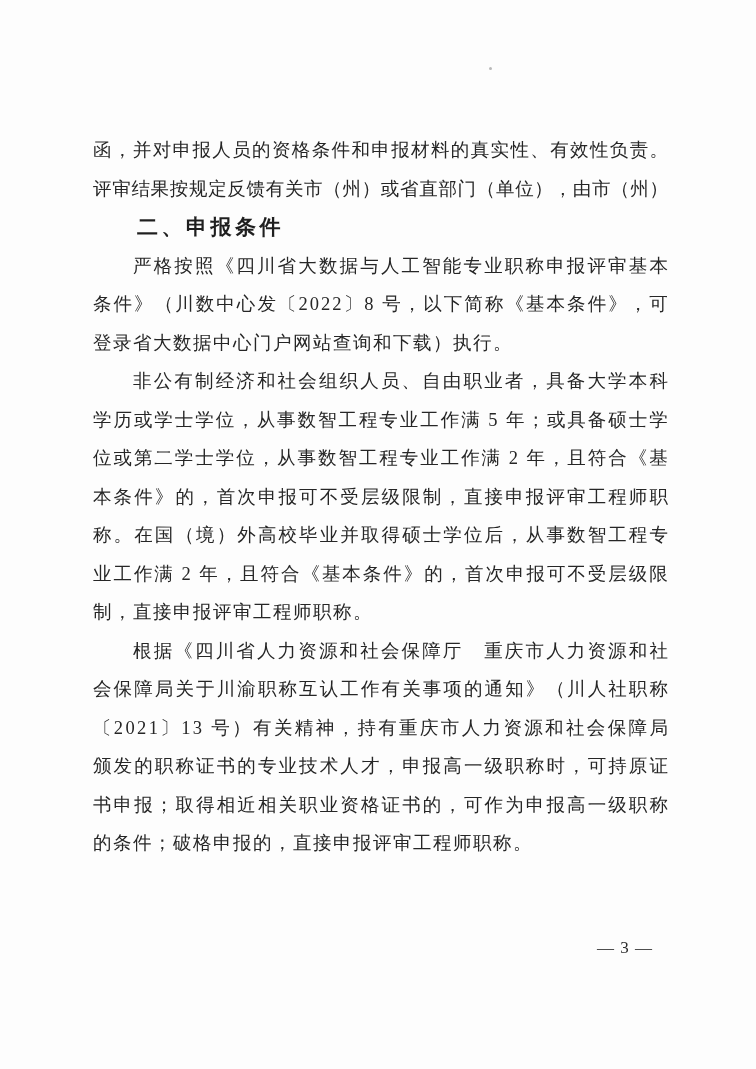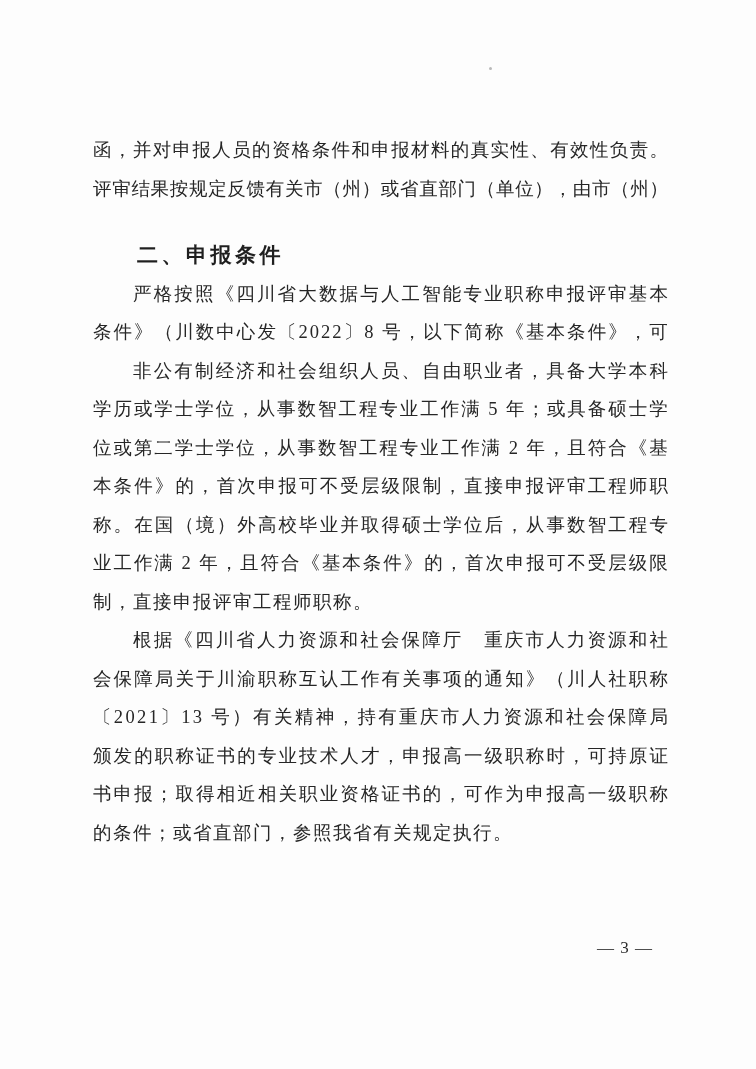--- a/index.html
+++ b/index.html
@@ -46,21 +46,20 @@
   .line.indent {
     padding-left: 40px;
   }
   .line.heading {
     font-family: "Liberation Sans", "DejaVu Sans", sans-serif;
     font-weight: bold;
     font-size: 21px;
     letter-spacing: 3.5px;
     padding-left: 44px;
     color: #1f1f1f;
-    margin-top: 28px;
   }
   .page-number {
     position: absolute;
     top: 938px;
     left: 597px;
     width: 70px;
     font-size: 17px;
     letter-spacing: 1px;
     color: #2e2e2e;
     font-family: "Liberation Serif", "DejaVu Serif", serif;
@@ -201,20 +200,21 @@
         <span>称</span>
         <span>《</span>
         <span>基</span>
         <span>本</span>
         <span>条</span>
         <span>件</span>
         <span>》</span>
         <span>，</span>
         <span>可</span>
       </div>
+      <div class="line">登录省大数据中心门户网站查询和下载）执行。</div>
       <div class="line just indent">
         <span>非</span>
         <span>公</span>
         <span>有</span>
         <span>制</span>
         <span>经</span>
         <span>济</span>
         <span>和</span>
         <span>社</span>
         <span>会</span>
@@ -537,17 +537,17 @@
         <span>作</span>
         <span>为</span>
         <span>申</span>
         <span>报</span>
         <span>高</span>
         <span>一</span>
         <span>级</span>
         <span>职</span>
         <span>称</span>
       </div>
-      <div class="line">的条件；或省直部门，参照我省有关规定执行。</div>
+      <div class="line">的条件；破格申报的，直接申报评审工程师职称。</div>
     </div>
 
   <div class="page-number">— 3 —</div>
 </div>
 
 </body></html>

